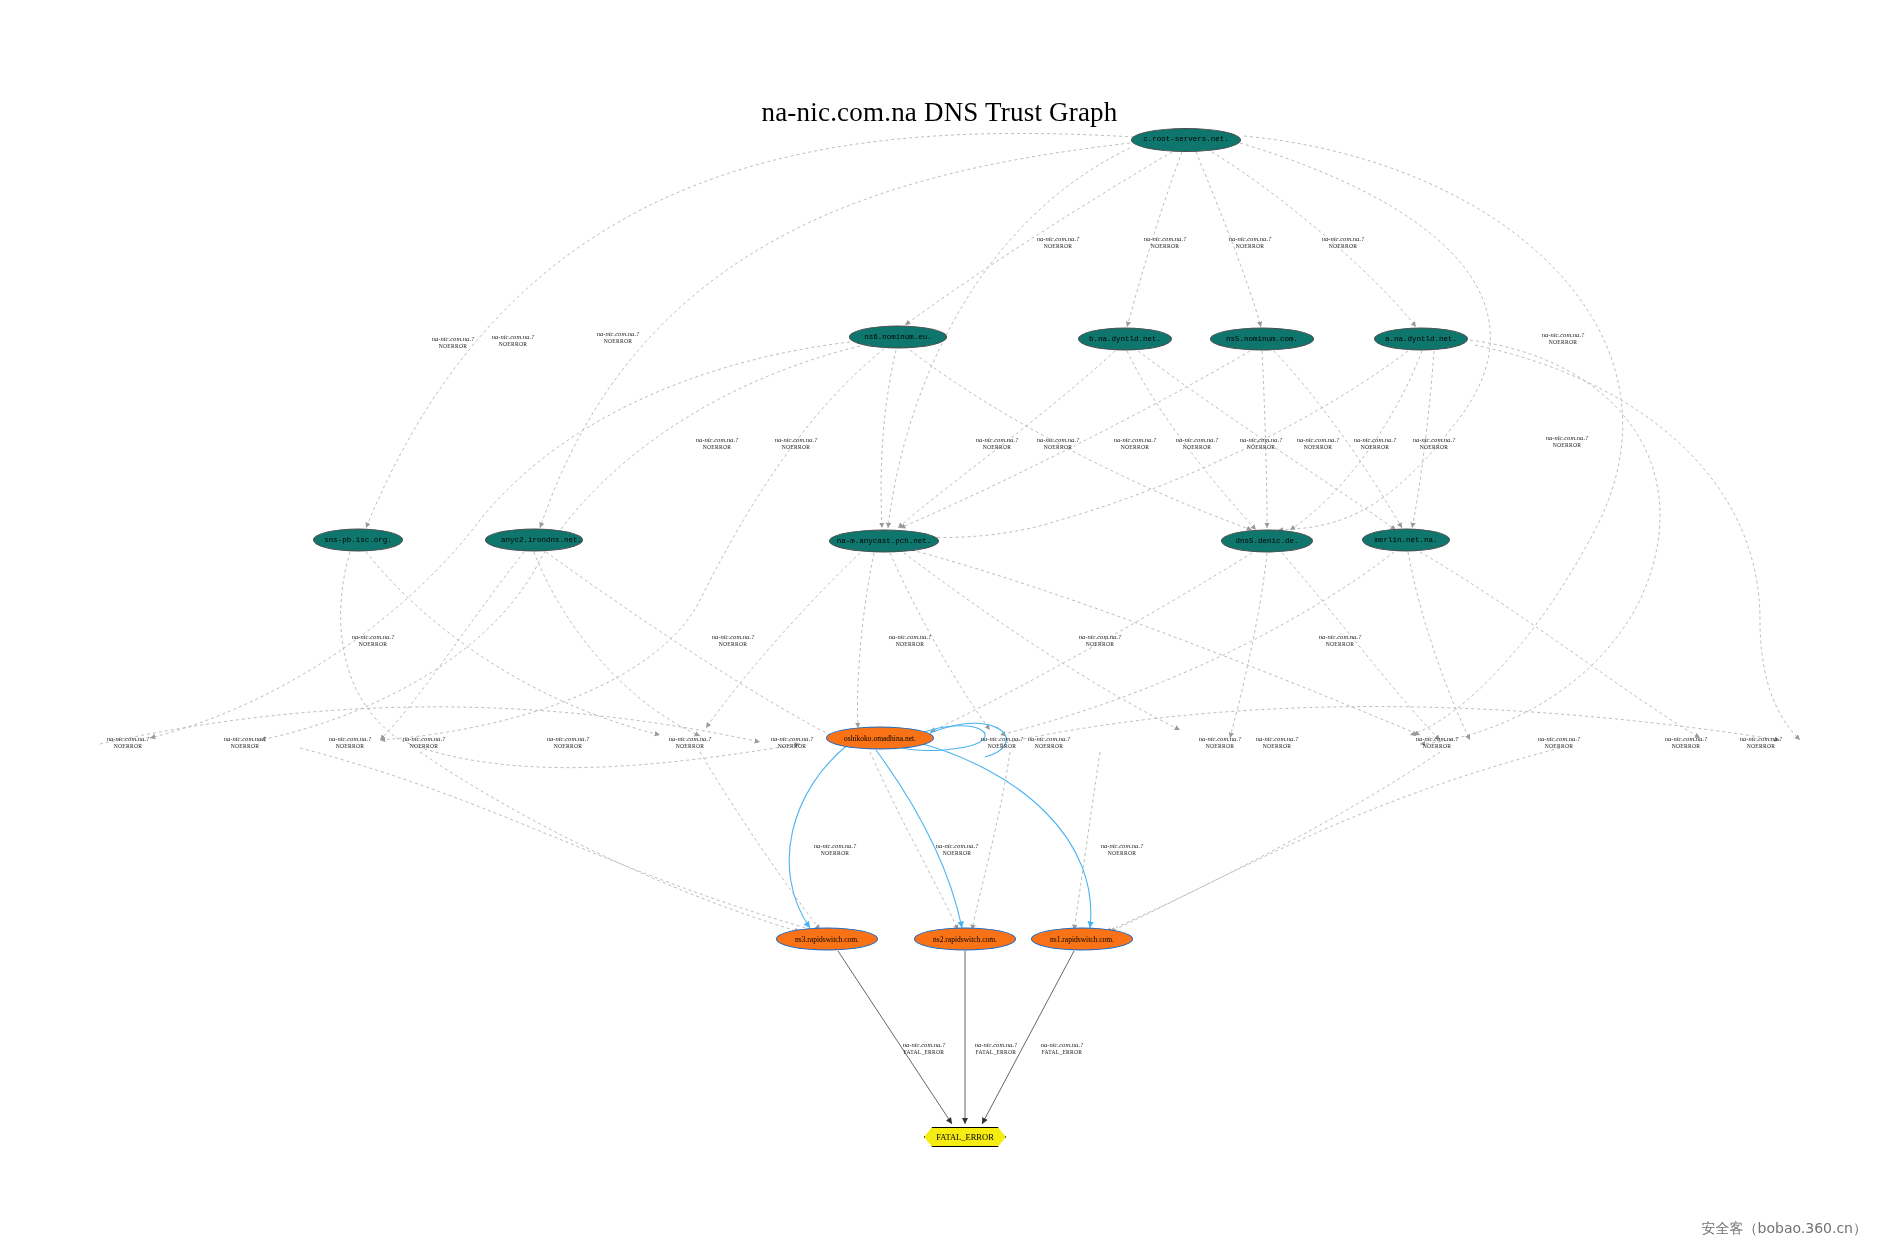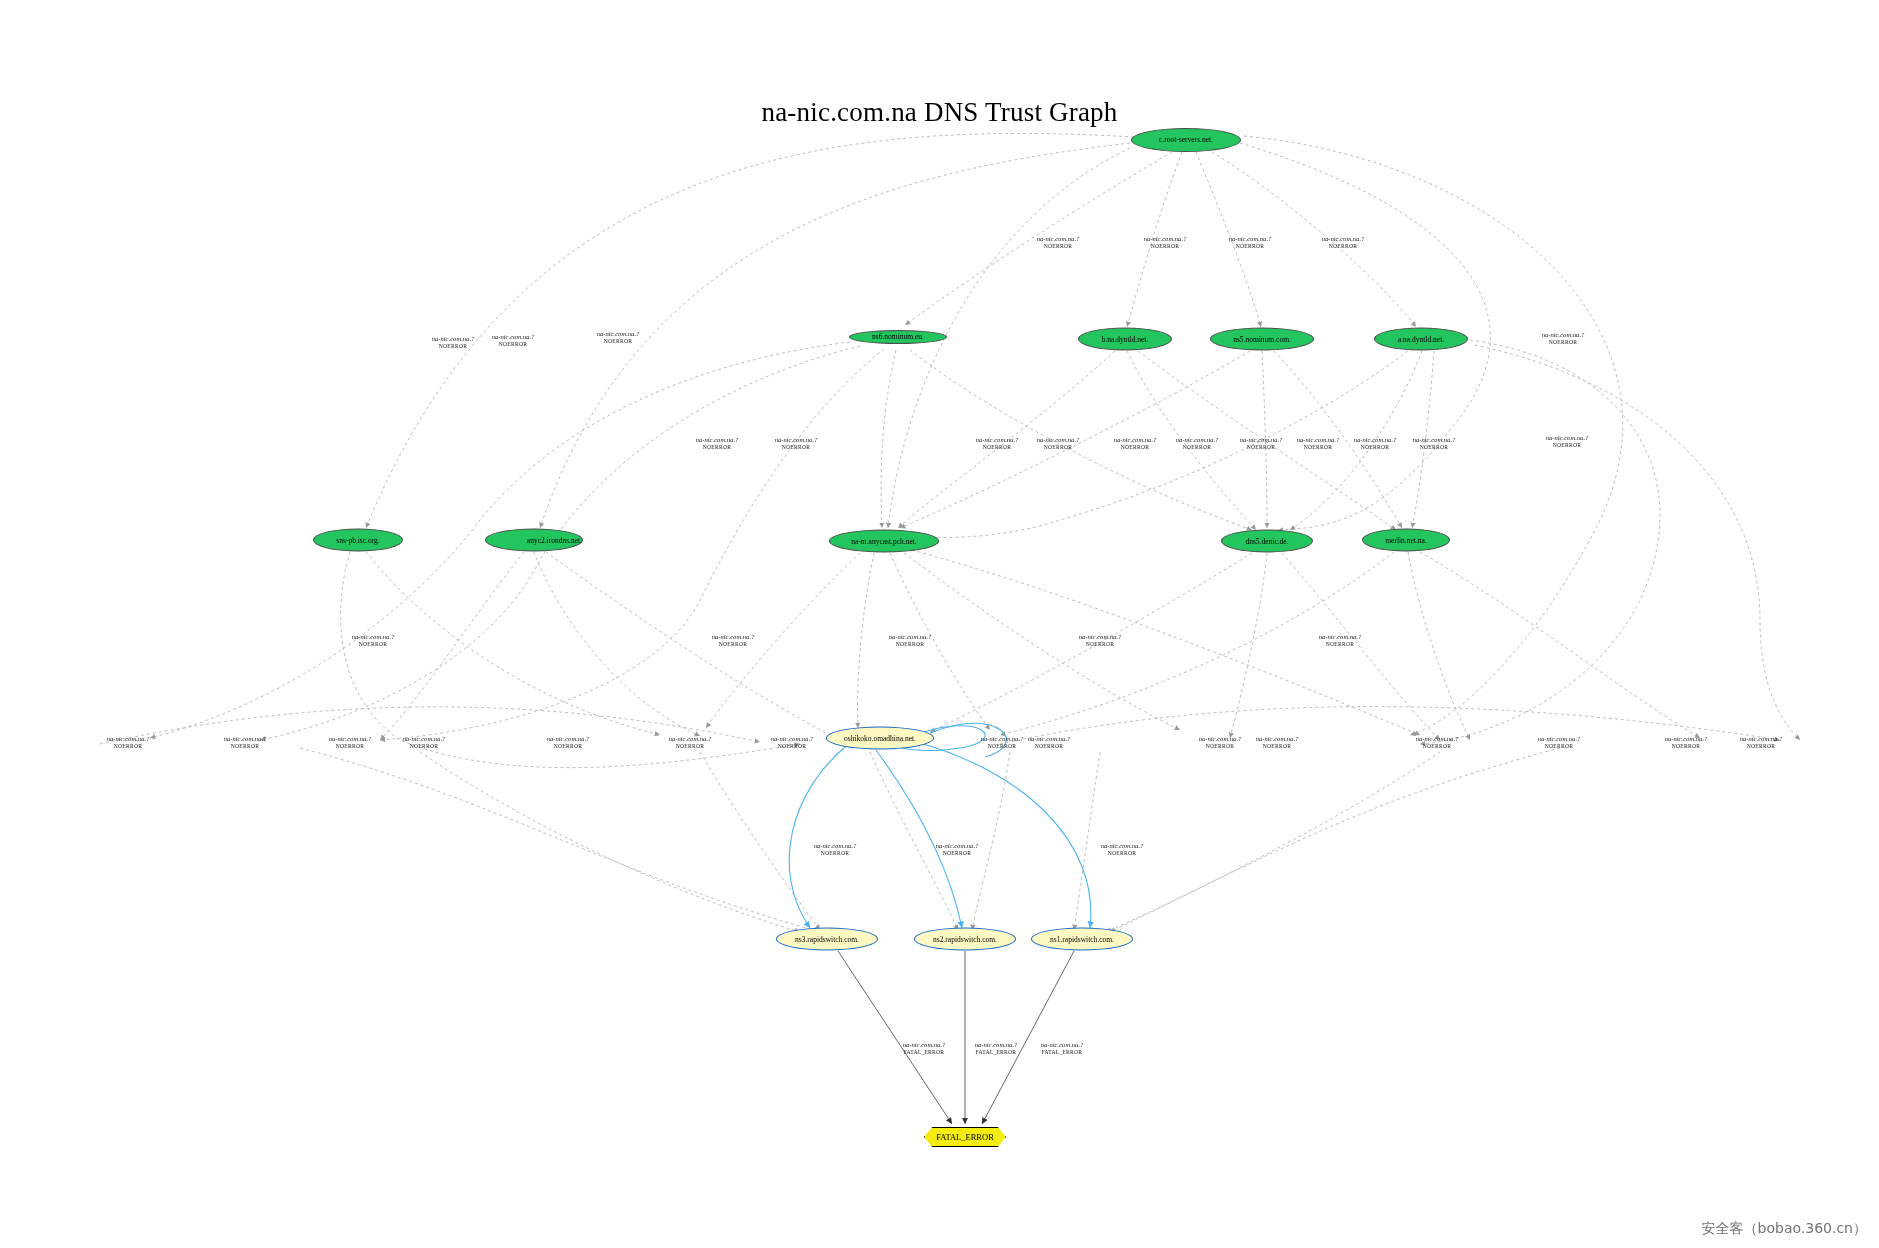--- a/index.html
+++ b/index.html
@@ -44,29 +44,29 @@
     align-items: center;
     justify-content: center;
     text-align: center;
     line-height: 1;
     white-space: nowrap;
     box-sizing: border-box;
   }
   .node-plain {
     border: 1px solid #4d4d4d;
     border-radius: 50%;
-    background: #22c55e;
+    background: #0f766e;
     color: #000000;
     font-size: 7.5px;
-    font-family: Liberation Serif, serif;
+    font-family: Liberation Mono, monospace;
   }
   .node-hl {
     border: 1px solid #1769c9;
     border-radius: 50%;
-    background: #fef9c3;
+    background: #f97316;
     color: #000000;
     font-size: 7.5px;
     font-family: "Liberation Serif", "DejaVu Serif", serif;
   }
   .node-fatal {
     background: #f5ec12;
     color: #000000;
     font-size: 8.5px;
     border: 1px solid #000000;
     font-family: "Liberation Serif", "DejaVu Serif", serif;
@@ -383,21 +383,21 @@
       </div>
       <div class="edge-label" style="left: 1062px; top: 1048px;">
         <span class="q">na-nic.com.na.?</span>
         <span class="r">FATAL_ERROR</span>
       </div>
     </div>
   <div id="nodes-layer">
       <div class="node node-plain" style="left: 1186px; top: 140px; width: 110px; height: 24px;">
         <span>c.root-servers.net.</span>
       </div>
-      <div class="node node-plain" style="left: 898px; top: 337px; width: 98px; height: 14px;">
+      <div class="node node-plain" style="left: 898px; top: 337px; width: 98px; height: 23px;">
         <span>ns6.nominum.eu.</span>
       </div>
       <div class="node node-plain" style="left: 1125px; top: 339px; width: 94px; height: 23px;">
         <span>b.na.dyntld.net.</span>
       </div>
       <div class="node node-plain" style="left: 1262px; top: 339px; width: 104px; height: 23px;">
         <span>ns5.nominum.com.</span>
       </div>
       <div class="node node-plain" style="left: 1421px; top: 339px; width: 94px; height: 23px;">
         <span>a.na.dyntld.net.</span>

